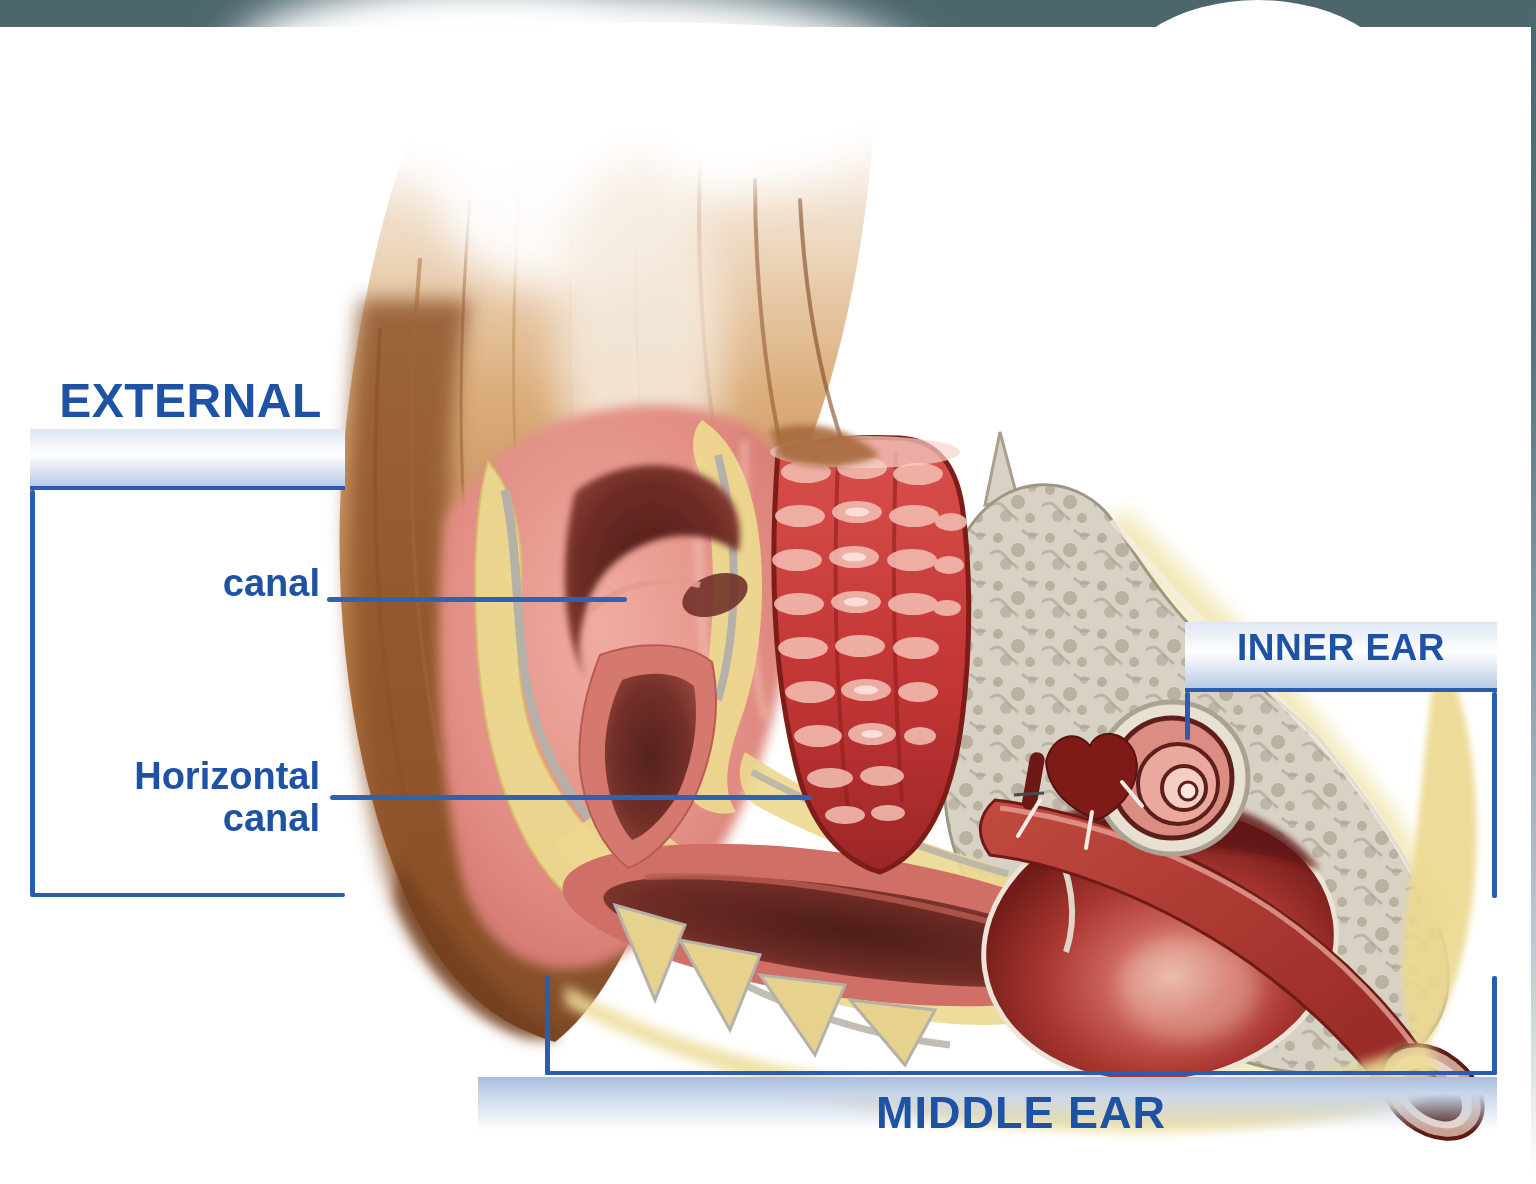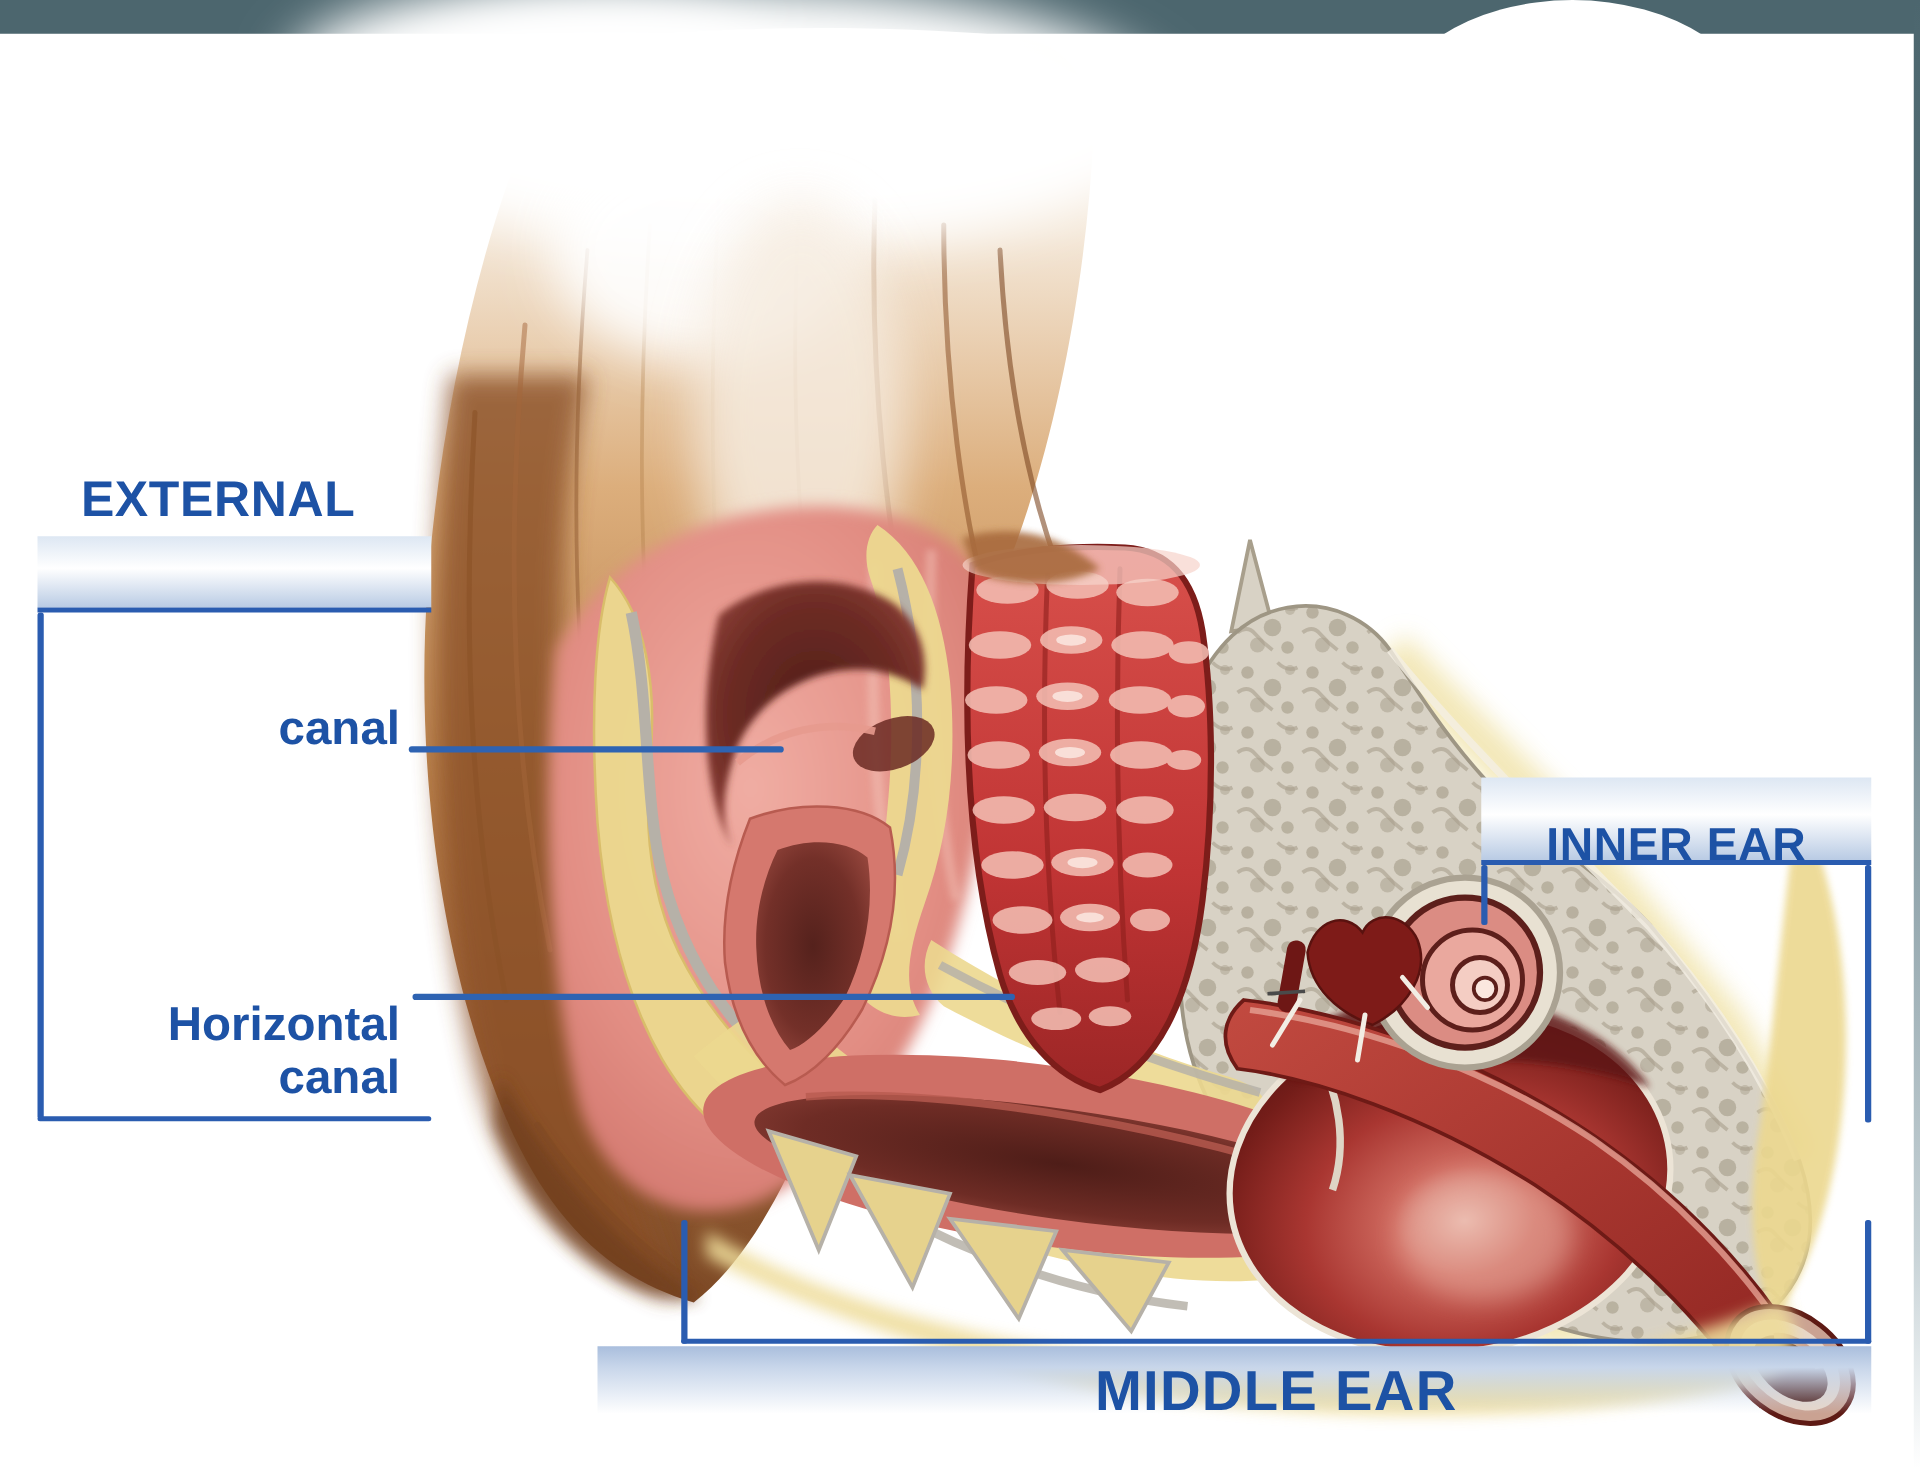--- a/index.html
+++ b/index.html
@@ -15,27 +15,27 @@
   .topbar-notch{left:1108px;top:0;width:300px;height:200px;background:#fff;border-radius:50%;}
   .right-strip{left:1531px;top:0;width:5px;height:1175px;
     background:linear-gradient(180deg,var(--topbar_slate,#4c666e) 0%,#5a737b 30%,#93a6ad 60%,#c7d2d6 85%,rgba(255,255,255,0) 100%);}
 
   
   .label-bar{background:linear-gradient(180deg,#dde7f3 0%,#ffffff 45%,var(--bar_light,#b9cbe4) 100%);
     border-bottom:4px solid var(--bracket_blue,#2a5cb0);}
   .fade-band{background:linear-gradient(180deg,#a9bedd 0%,#c8d6ea 28%,rgba(255,255,255,0) 90%);}
 
   .region-title{font-weight:700;color:var(--label_blue,#1d52a5);text-align:center;letter-spacing:.5px;}
-  .t-external{left:17px;top:379px;width:315px;font-size:40px;line-height:43px;}
-  .t-inner{left:1185px;top:656px;width:312px;font-size:37px;line-height:40px;}
+  .t-external{left:33px;top:379px;width:315px;font-size:48px;line-height:43px;}
+  .t-inner{left:1185px;top:628px;width:312px;font-size:37px;line-height:40px;}
   .t-middle{left:545px;top:1089px;width:952px;font-size:45px;line-height:48px;letter-spacing:1px;}
 
   .annot{font-weight:700;color:var(--label_blue,#1d52a5);text-align:right;font-size:38px;line-height:42px;}
   .a-vertical{left:100px;top:562px;width:220px;}
-  .a-horizontal{left:85px;top:755px;width:235px;margin-top:44px;}
+  .a-horizontal{left:85px;top:755px;width:235px;}
 
   .bracket{background:var(--bracket_blue,#2a5cb0);border-radius:2px;}
   .leader{background:var(--leader_blue,#2e63b2);border-radius:3px;height:5px;}
 </style>
 </head>
 <body>
 
 <div class="abs topbar"></div>
 <div class="abs topbar-notch"></div>
 <div class="abs right-strip"></div>

